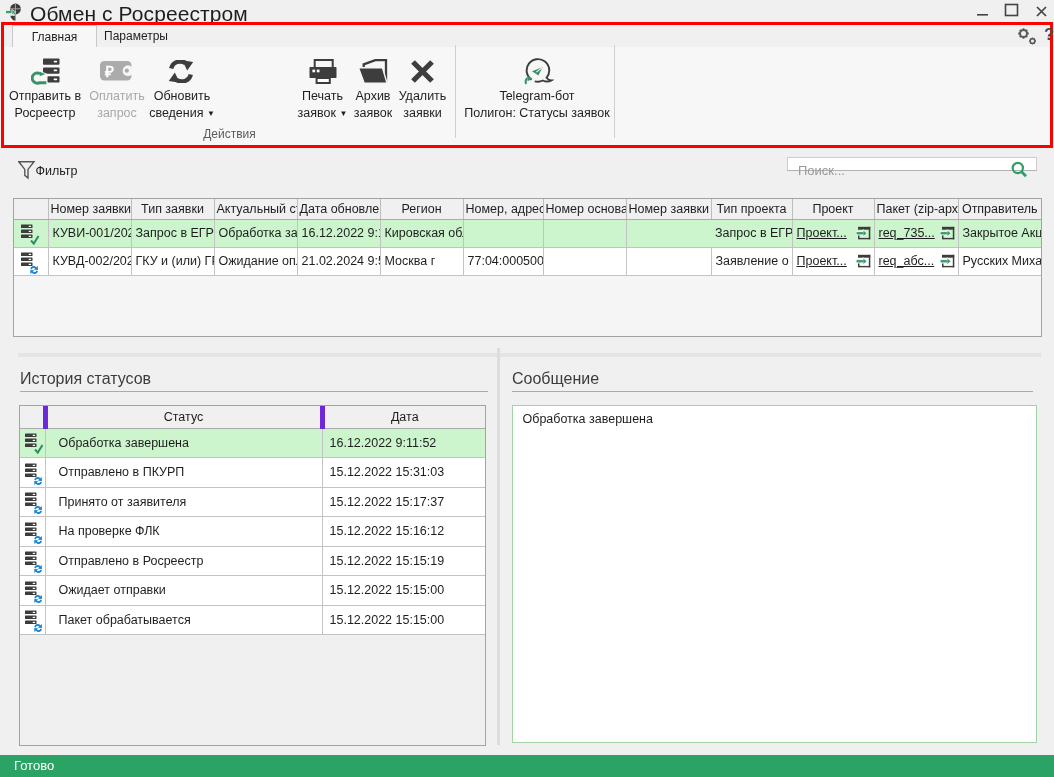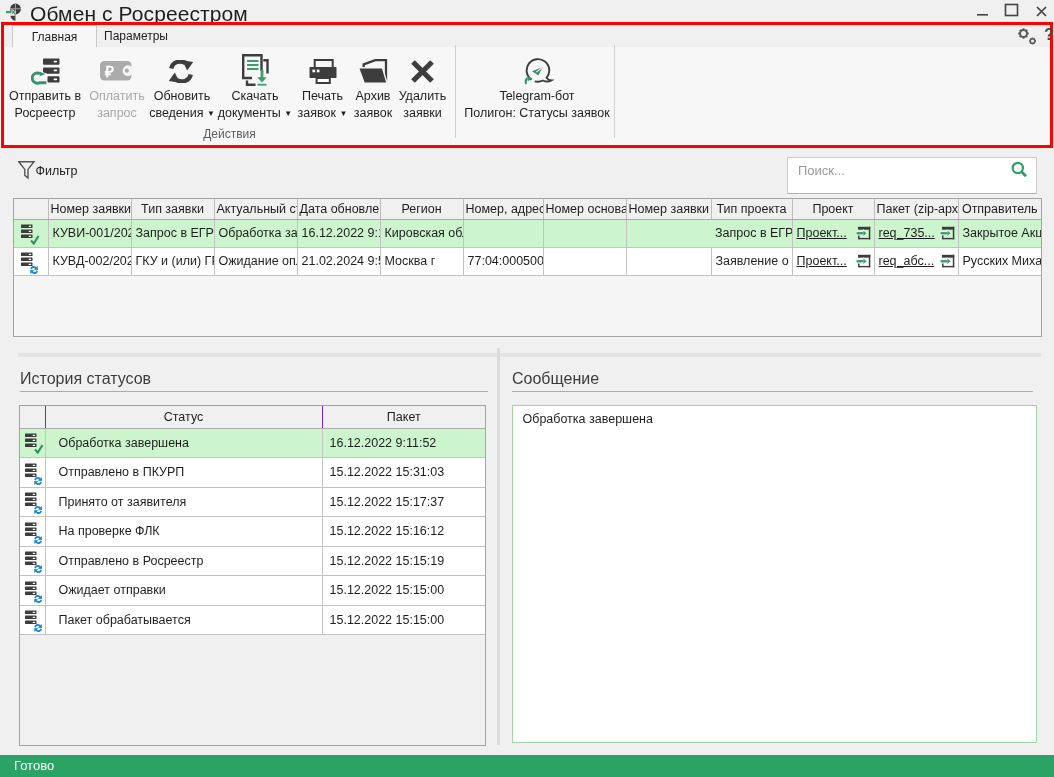--- a/index.html
+++ b/index.html
@@ -18,21 +18,21 @@
 
 .rbtn { position:absolute; top:22px; height:100px; text-align:center; }
 .rbtn svg.bicon { position:absolute; }
 .rbtn .rlab { position:absolute; left:0; right:0; top:41px; font-size:12.5px; line-height:17px; color:#1e1e1e; white-space:nowrap; }
 .dd { font-size:8px; vertical-align:1px; }
 .rbtn.disabled .rlab { color:#a8a8a8; }
 .rsep { position:absolute; top:20px; height:93px; width:1px; background:#cfcfcf; }
 #grouplab { left:0px; top:102px; width:451px; text-align:center; font-size:12px; color:#5c5c5c; }
 
 #filter-lab { left:35.5px; top:164px; font-size:12.5px; color:#1e1e1e; }
-#searchbox { left:787px; top:157px; width:250px; height:37px; background:#fff; border:1px solid #cdcdcd; border-bottom:1px solid #b2b2b2; }
+#searchbox { left:787px; top:157px; width:250px; height:14px; background:#fff; border:1px solid #cdcdcd; border-bottom:1px solid #b2b2b2; }
 #searchbox .ph { position:absolute; left:10px; top:5px; font-size:13px; color:#999; }
 
 #maingrid { left:13px; top:198px; width:1029px; height:139px; background:#f5f5f5; border:1px solid #a3a3a3; }
 #maingrid table { border-collapse:collapse; table-layout:fixed; width:1027px; }
 #maingrid th { height:20px; font-weight:normal; font-size:12.5px; color:#1e1e1e; background:#f0f0f0; border-right:1px solid #bdbdbd; border-bottom:1px solid #ababab; overflow:hidden; white-space:nowrap; padding:0 2px; }
 #maingrid td { height:28px; font-size:12.5px; color:#1e1e1e; border-right:1px solid #c3c3c3; border-bottom:1px solid #c3c3c3; overflow:hidden; white-space:nowrap; padding:0 0 0 4px; }
 #maingrid th:last-child, #maingrid td:last-child { border-right:none; }
 tr.grn td { background:#ccf5cd; }
 tr.wht td { background:#ffffff; }
 .lnk { text-decoration:underline; }
@@ -40,21 +40,21 @@
 td.icn { padding:0 !important; }
 td.icn svg { display:block; }
 
 #hsplit { left:18px; top:353px; width:1023px; height:4px; background:#e4e4e4; }
 #vsplit { left:497px; top:348px; width:3px; height:397px; background:#dcdcdc; }
 .panetitle { font-size:16px; color:#3c3c3c; }
 .panerule { position:absolute; height:1px; background:#ababab; }
 
 #histgrid { left:19px; top:405px; width:467px; height:341px; background:#f0f0f0; border:1px solid #a3a3a3; }
 #histgrid table { border-collapse:collapse; table-layout:fixed; width:465px; }
-#histgrid th { height:22px; font-weight:normal; font-size:12.5px; color:#1e1e1e; background:#f0f0f0; border-right:1px solid #6d28d9; border-bottom:1px solid #ababab; }
+#histgrid th { height:22px; font-weight:normal; font-size:12.5px; color:#1e1e1e; background:#f0f0f0; border-right:5px solid #6d28d9; border-bottom:1px solid #ababab; }
 #histgrid td { height:29.5px; font-size:12.5px; color:#1e1e1e; background:#fff; border-right:1px solid #c3c3c3; border-bottom:1px solid #c3c3c3; padding:0 0 0 13px; overflow:hidden; white-space:nowrap; }
 #histgrid th:last-child, #histgrid td:last-child { border-right:none; }
 #histgrid td:last-child { padding-left:7px; }
 #histgrid tr.grn td { background:#ccf5cd; }
 
 #msgbox { left:512px; top:405px; width:525px; height:338px; background:#fff; border:1px solid #a3d3a4; }
 #msgbox .msg { position:absolute; left:9.5px; top:6px; font-size:12.5px; color:#1e1e1e; }
 
 #statusbar { left:0; top:755px; width:1054px; height:22px; background:#2aa365; }
 #statusbar span { position:absolute; left:14px; top:3px; font-size:13px; color:#fff; }
@@ -126,36 +126,20 @@
     <div class="rlab">Оплатить<br>запрос</div>
   </div>
   <div class="rbtn" style="left:144px; width:68px;">
     <svg class="bicon" style="left:20px; top:13px;" width="26" height="23" viewBox="0 0 26 23">
       <path d="M3.2 8.5 A9.2 9.2 0 0 1 17.5 3.2" fill="none" stroke="#3d3d3d" stroke-width="4.4"></path>
       <polygon points="14.2,0.2 25.2,2 19.2,10.5" fill="#3d3d3d"></polygon>
       <path d="M22.8 14.5 A9.2 9.2 0 0 1 8.5 19.8" fill="none" stroke="#3d3d3d" stroke-width="4.4"></path>
       <polygon points="11.8,22.8 0.8,21 6.8,12.5" fill="#3d3d3d"></polygon>
     </svg>
     <div class="rlab">Обновить<br>сведения <span class="dd">▼</span></div>
-  </div>
-  <div class="rbtn" style="left:212px; width:78px;">
-    <svg class="bicon" style="left:24px; top:7px;" width="29" height="32" viewBox="0 0 29 32">
-      <path d="M21.5 17 V1.2 H3.2 V24 H12" fill="none" stroke="#3d3d3d" stroke-width="2.4"></path>
-      <path d="M23.3 6.3 h4.2 V19.5" fill="none" stroke="#3d3d3d" stroke-width="2.4"></path>
-      <path d="M7 26.5 v4.3 h8.5" fill="none" stroke="#3d3d3d" stroke-width="2.4"></path>
-      <g stroke="#3f9d6d" stroke-width="2">
-          <path d="M7 7 H18.5"></path>
-          <path d="M7 11 H18.5"></path>
-          <path d="M7 15 H18.5"></path>
-        </g>
-      <rect x="20.6" y="15.5" width="2.8" height="8.8" fill="#3f9d6d"></rect>
-      <polygon points="17.3,23.3 26.7,23.3 22,28.6" fill="#3f9d6d"></polygon>
-      <rect x="17.5" y="29.8" width="9" height="1.8" fill="#3f9d6d"></rect>
-    </svg>
-    <div class="rlab">Скачать<br>документы <span class="dd">▼</span></div>
   </div>
   <div class="rbtn" style="left:347px; width:44px;">
     <svg class="bicon" style="left:3px; top:9.5px;" width="34" height="27" viewBox="0 0 34 27">
       <path d="M9.7 11 V7.3 L21.3 3.2 H32 V25.8" fill="none" stroke="#3d3d3d" stroke-width="2.3"></path>
       <polygon points="4.5,10.8 28.5,10.8 33,26 10.2,26.2" fill="#3d3d3d" stroke="#f6f6f6" stroke-width="1.4"></polygon>
     </svg>
     <div class="rlab">Архив<br>заявок</div>
   </div>
   <div class="rbtn" style="left:290px; width:57px;">
     <svg class="bicon" style="left:14.5px; top:11.5px;" width="28" height="25" viewBox="0 0 28 25">
@@ -367,21 +351,21 @@
   <table>
     <colgroup>
         <col style="width:25px">
         <col style="width:277px">
         <col>
       </colgroup>
     <tbody>
         <tr>
           <th></th>
           <th>Статус</th>
-          <th>Пакет</th>
+          <th>Дата</th>
         </tr>
     <tr class="grn">
           <td class="icn">
             <svg width="21" height="22" viewBox="0 0 21 22" style="margin-left:5px; margin-top:3px;">
         <g fill="#3d3d3d">
                 <rect x="0" y="0.5" width="11.5" height="3.5" rx="0.5"></rect>
                 <rect x="0" y="5.5" width="11.5" height="3.5" rx="0.5"></rect>
                 <rect x="0" y="10.5" width="11.5" height="3.5" rx="0.5"></rect>
               </g>
         <g fill="#fff">

